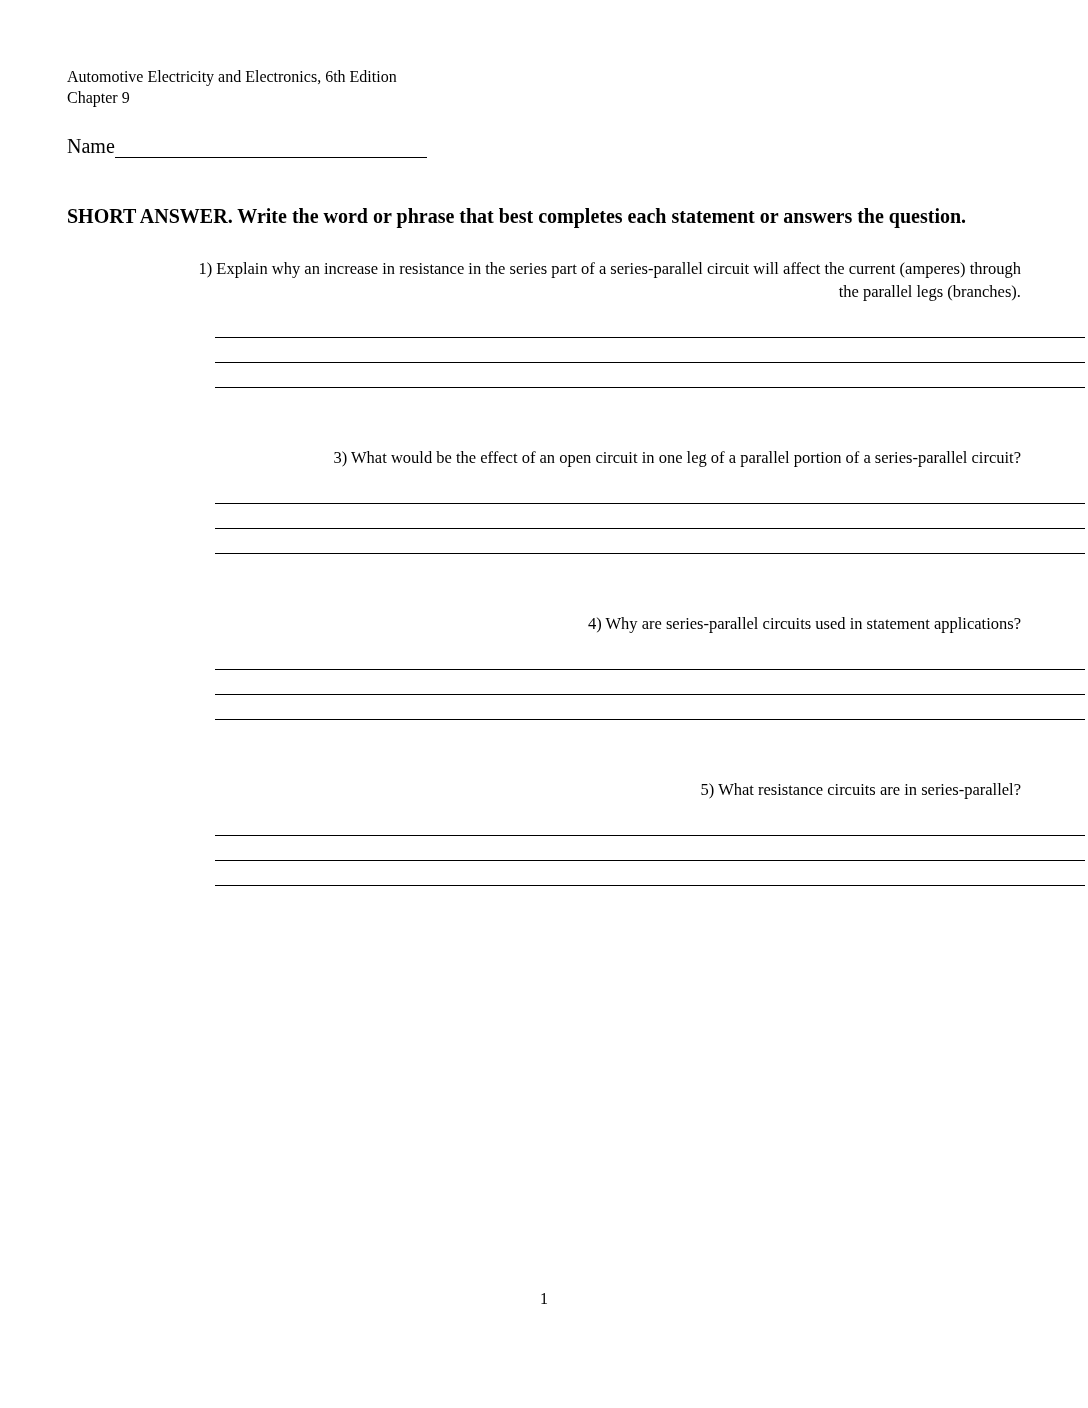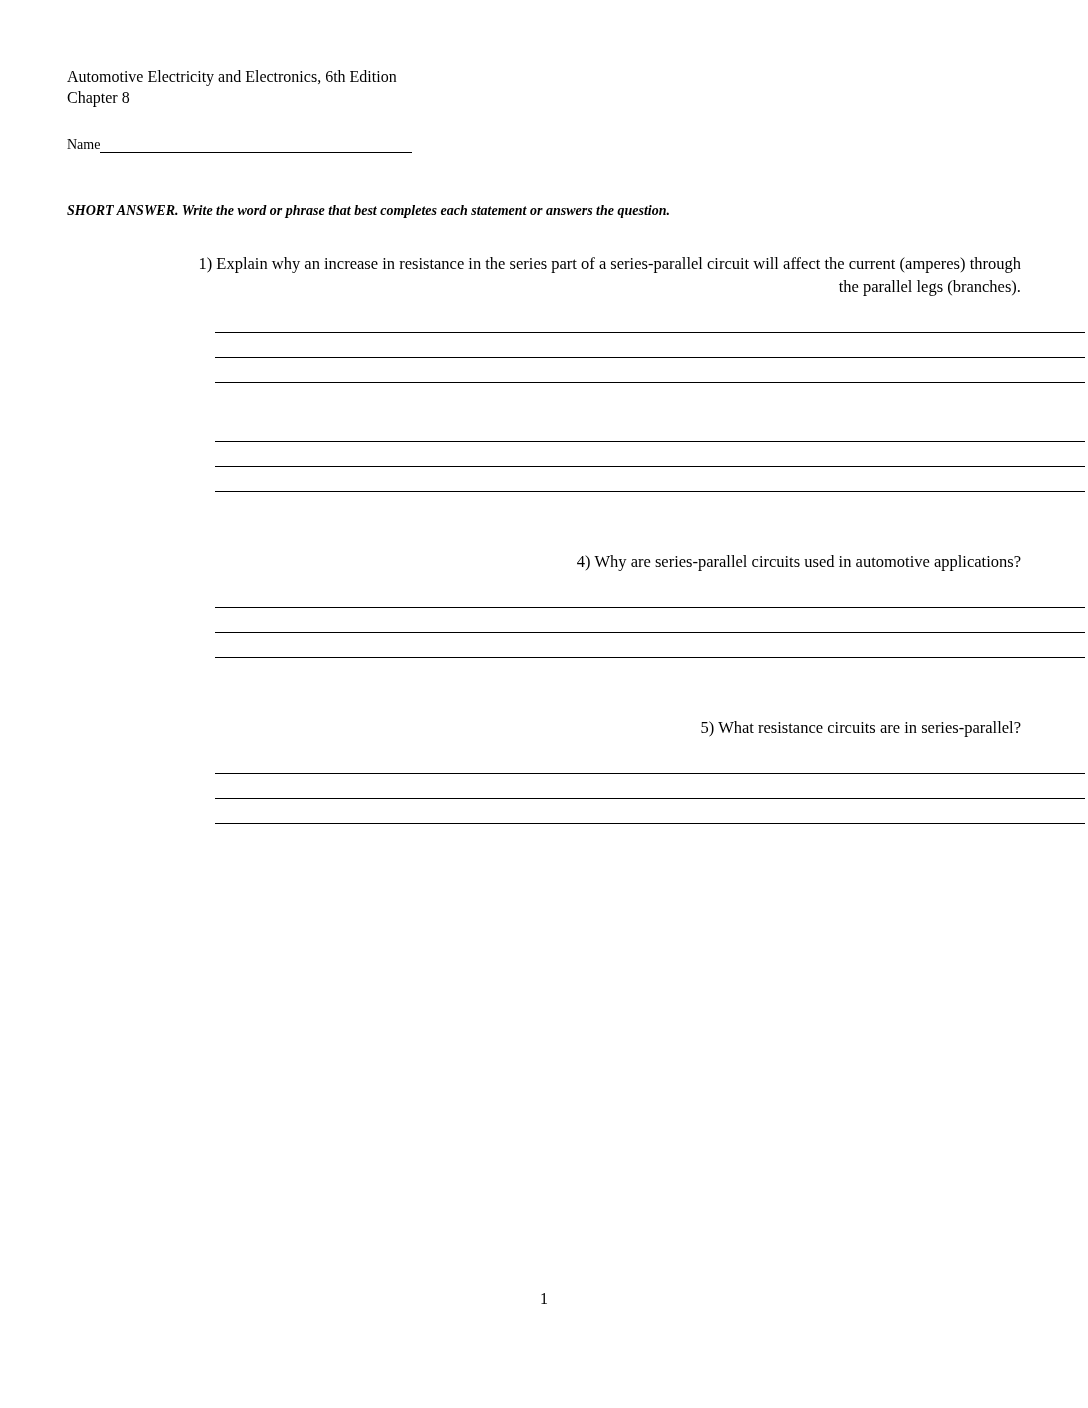--- a/index.html
+++ b/index.html
@@ -21,36 +21,35 @@
   .doc-title {
     font-size: 16px;
     line-height: 21px;
   }
   .doc-chapter {
     font-size: 16px;
     line-height: 21px;
   }
   .name-row {
     margin-top: 27px;
-    font-size: 14px;
+    font-size: 20px;
     display: flex;
     align-items: flex-end;
   }
   .name-underline {
     display: inline-block;
     width: 312px;
     border-bottom: 1px solid #000;
     height: 18px;
   }
   .section-heading {
     margin-top: 47px;
     font-weight: bold;
-    font-size: 14px;
+    font-size: 20px;
     line-height: 22px;
-    font-style: italic;
   }
   .question-block {
     margin-top: 32px;
     text-align: right;
   }
   .question-text {
     margin-left: 127px;
     padding-left: 21px;
     text-indent: -21px;
     font-size: 16.5px;
@@ -82,49 +81,50 @@
   .q1 { margin-top: 30px; }
   .question-block + .question-block { margin-top: 58px; }
 </style>
 </head>
 <body>
 
 <div class="page">
   <div class="content">
 
     <div class="doc-title">Automotive Electricity and Electronics, 6th Edition</div>
-    <div class="doc-chapter">Chapter 8</div>
+    <div class="doc-chapter">Chapter 9</div>
 
     <div class="name-row">
       <span>Name</span>
         <span class="name-underline"></span>
     </div>
 
     <div class="section-heading">SHORT ANSWER.  Write the word or phrase that best completes each statement or answers the question.</div>
 
     <div class="question-block q1">
       <div class="question-text"><span>1)</span> <span>Explain why an increase in resistance in the series part of a series-parallel circuit will affect the current (amperes) through the parallel legs (branches).</span></div>
       <div class="answer-lines">
         <div class="answer-line"></div>
         <div class="answer-line"></div>
         <div class="answer-line"></div>
       </div>
     </div>
 
 
     <div class="question-block">
+      <div class="question-text"><span>3)</span> <span>What would be the effect of an open circuit in one leg of a parallel portion of a series-parallel circuit?</span></div>
       <div class="answer-lines">
         <div class="answer-line"></div>
         <div class="answer-line"></div>
         <div class="answer-line"></div>
       </div>
     </div>
 
     <div class="question-block">
-      <div class="question-text"><span>4)</span> <span>Why are series-parallel circuits used in automotive applications?</span></div>
+      <div class="question-text"><span>4)</span> <span>Why are series-parallel circuits used in statement applications?</span></div>
       <div class="answer-lines">
         <div class="answer-line"></div>
         <div class="answer-line"></div>
         <div class="answer-line"></div>
       </div>
     </div>
 
     <div class="question-block">
       <div class="question-text"><span>5)</span> <span>What resistance circuits are in series-parallel?</span></div>
       <div class="answer-lines">

